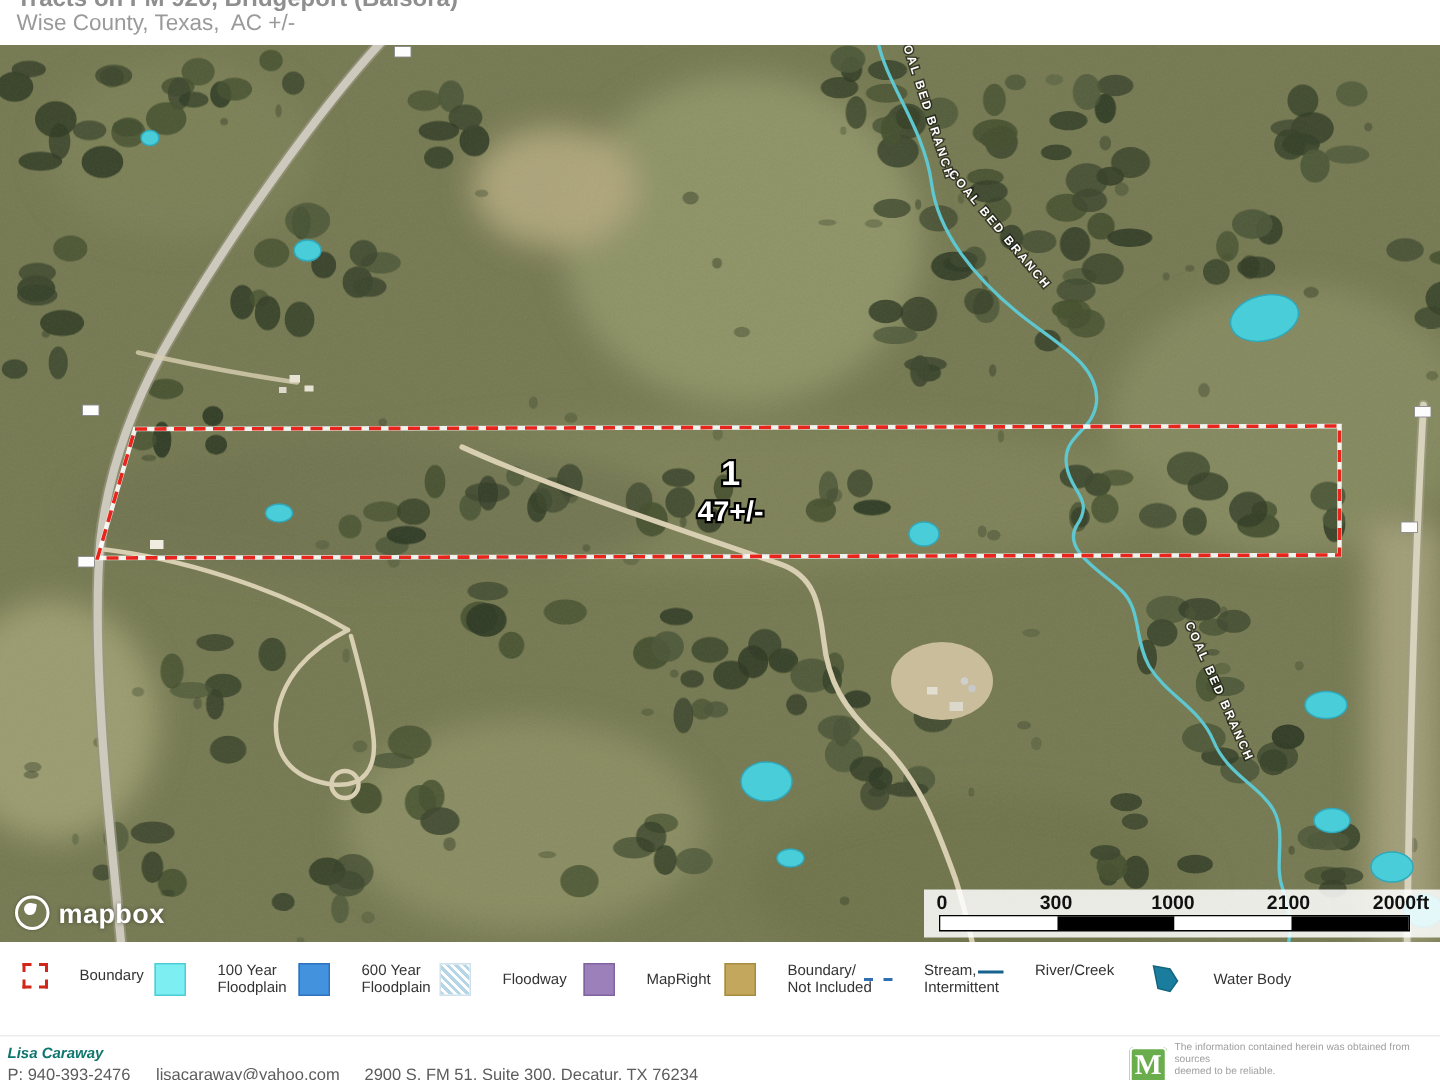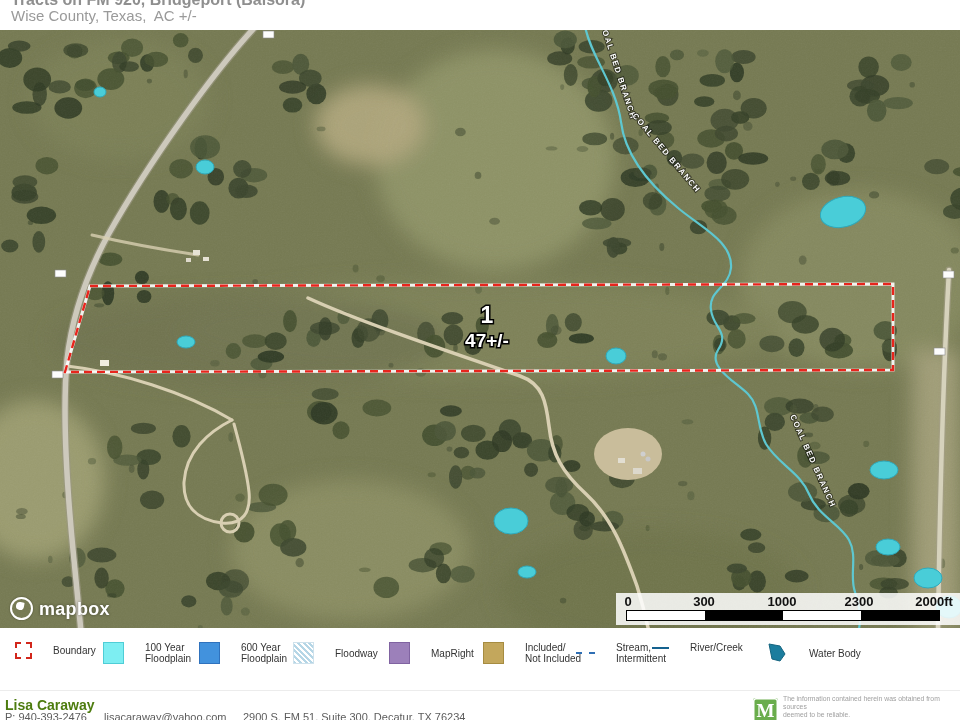--- a/index.html
+++ b/index.html
@@ -35,21 +35,21 @@
   .sw-100{background:#7deef2;border:1px solid #4fcdd6;}
   .sw-500{background:#4292dd;border:1px solid #2f72bd;}
   .sw-floodway{background:repeating-linear-gradient(45deg,#b5d6e6 0 2px,#fff 2px 4px);border:1px solid #cfe2ec;}
   .sw-special{background:#9c80ba;border:1px solid #8063a1;}
   .sw-unmapped{background:#c3a75c;border:1px solid #a68c41;}
   .ln{height:0;flex:0 0 auto;}
   .ln-stream{width:19px;border-top:2px dashed #2f6fb4;}
   .ln-river{width:17px;border-top:2px solid #15628f;}
   
   .footer{position:absolute;left:0;top:690px;width:960px;height:30px;background:#fff;border-top:1px solid #ececec;z-index:5;}
-  .agent{position:absolute;left:5px;top:6px;font-size:14px;font-weight:bold;color:#4d7c0f;}
+  .agent{position:absolute;left:5px;top:6px;font-size:10px;font-weight:bold;color:#0f766e;font-style:italic;}
   .frow{position:absolute;top:20px;font-size:11px;color:#5c5c5c;}
   .f-phone{left:5px;} .f-email{left:104px;} .f-addr{left:243px;}
   .mr-logo{position:absolute;left:753px;top:7px;width:25px;height:25px;background:#6aad4c;border-radius:3px;
            color:#fff;font-family:"Liberation Serif",serif;font-size:19px;font-weight:bold;
            display:flex;align-items:center;justify-content:center;box-shadow:inset 0 0 0 1.5px #fff, inset 0 0 0 3px #6aad4c;}
   .attrib{position:absolute;left:783px;top:4px;width:175px;font-size:6.8px;line-height:8.2px;color:#9f9f9f;}
 </style>
 </head>
 <body>
 
@@ -477,21 +477,21 @@
       <g text-anchor="middle" fill="#fff" stroke="#000" paint-order="stroke" font-weight="bold">
         <text x="487" y="293" font-size="23" stroke-width="3">1</text>
         <text x="487" y="317" font-size="19" stroke-width="3">47+/-</text>
       </g>
     </svg>
 
     <div class="scalebar">
       <span class="tick" style="left:12px">0</span>
       <span class="tick" style="left:88px">300</span>
       <span class="tick" style="left:166px">1000</span>
-      <span class="tick" style="left:243px">2300</span>
+      <span class="tick" style="left:243px">2100</span>
       <span class="tick" style="left:318px">2000ft</span>
       <div class="bar">
         <div class="seg-w"></div>
           <div class="seg-b"></div>
           <div class="seg-w"></div>
           <div class="seg-b"></div>
       </div>
     </div>
 
     <div class="mapbox">
@@ -516,21 +516,21 @@
     <div class="leg-item" style="left:293px">
       <div class="sw sw-floodway"></div>
       <div class="leg-label"><span>Floodway</span></div>
     </div>
     <div class="leg-item" style="left:389px">
       <div class="sw sw-special"></div>
       <div class="leg-label"><span>MapRight</span></div>
     </div>
     <div class="leg-item" style="left:483px">
       <div class="sw sw-unmapped"></div>
-      <div class="leg-label"><span>Included/</span><br><span>Not Included</span></div>
+      <div class="leg-label"><span>Boundary/</span><br><span>Not Included</span></div>
     </div>
     <div class="leg-item" style="left:576px">
       <div class="ln ln-stream"></div>
       <div class="leg-label"><span>Stream,</span><br><span>Intermittent</span></div>
     </div>
     <div class="leg-item" style="left:652px">
       <div class="ln ln-river"></div>
       <div class="leg-label"><span>River/Creek</span></div>
     </div>
     <div class="leg-item" style="left:766px">

